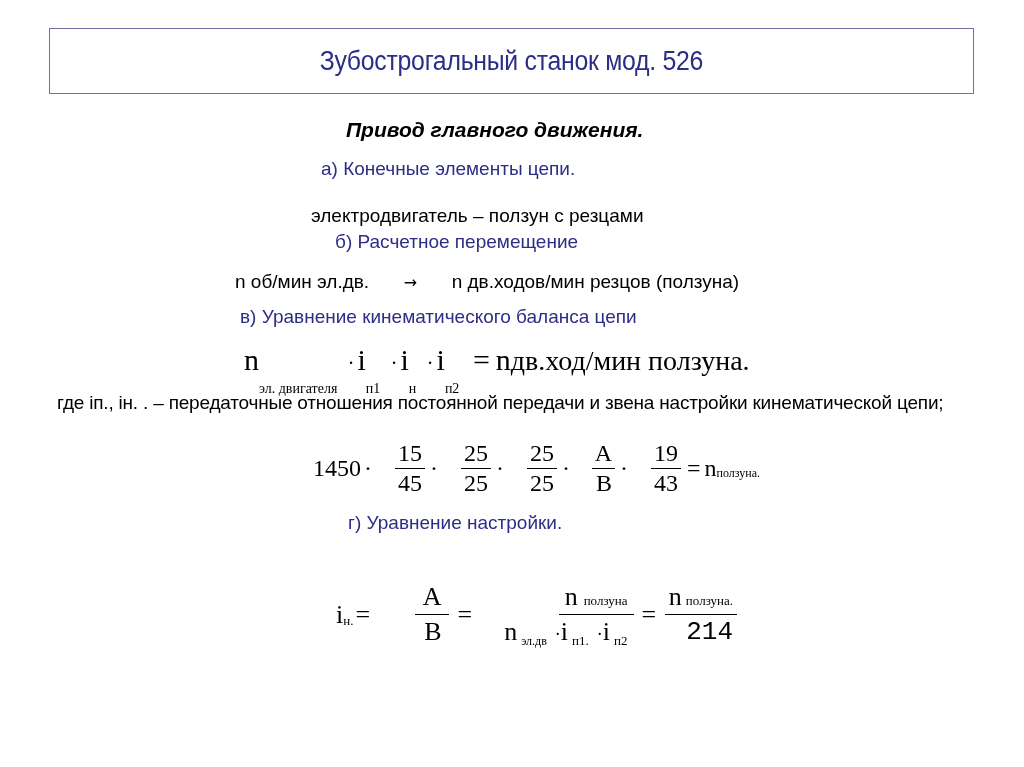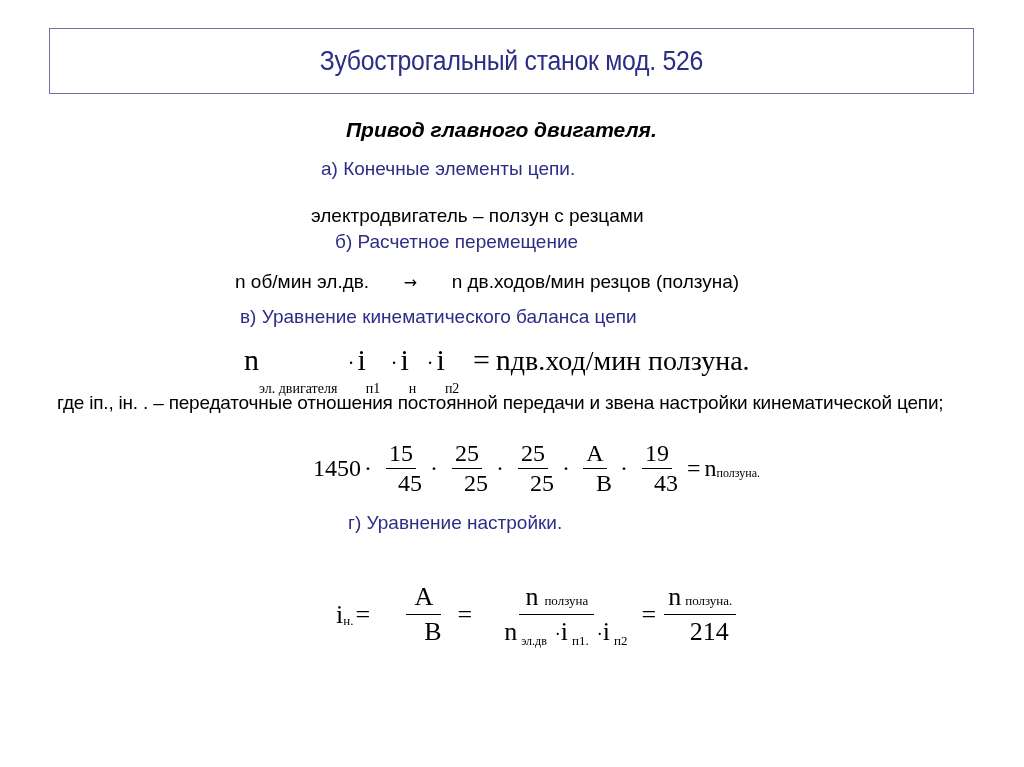--- a/index.html
+++ b/index.html
@@ -12,37 +12,37 @@
     position: absolute; left: 49px; top: 28px; width: 925px; height: 66px;
     border: 1.5px solid #6e6fa8; box-sizing: border-box;
     display: flex; align-items: center; justify-content: center;
   }
   .title-text { font-size: 27px; color: #2e2d86; letter-spacing: -0.3px; transform: scaleX(0.92); }
   .blue { color: #2e2d86; }
   .sans { font-family: "Liberation Sans", sans-serif; font-size: 19px; }
   .bold-it { font-weight: bold; font-style: italic; font-size: 21px; }
   .serif { font-family: "Liberation Serif", serif; }
   .sub { font-size: 13px; position: relative; top: 23px; }
-  .frac { display: inline-flex; flex-direction: column; align-items: center; vertical-align: middle; margin: 0 2px; }
+  .frac { display: inline-flex; flex-direction: column; align-items: flex-end; vertical-align: middle; margin: 0 2px; }
   .frac .num { padding: 0 3px 1px; border-bottom: 1.3px solid #000; }
   .frac .den { padding: 1px 3px 0; margin-left: 18px; }
   .para {
     position: absolute; left: 57px; top: 391px; width: 958px; font-size: 19px;
     line-height: 24px; text-align: justify; text-align-last: left; letter-spacing: -0.2px;
   }
   .dot { margin: 0 3px; }
 </style>
 </head>
 <body>
 
 <div class="title-box">
   <span class="title-text">Зубострогальный станок мод. 526</span>
 </div>
 
-<div class="abs bold-it" style="left:346px; top:118px;">Привод главного двигателя.</div>
+<div class="abs bold-it" style="left:346px; top:118px;">Привод главного движения.</div>
 
 <div class="abs sans blue" style="left:321px; top:158px;">а) Конечные элементы цепи.</div>
 <div class="abs sans" style="left:311px; top:205px;">электродвигатель – ползун с резцами</div>
 
 <div class="abs sans blue" style="left:335px; top:231px;">б) Расчетное перемещение</div>
 <div class="abs sans" style="left:211px; top:271px;margin-left:24px;">
   <span>n об/мин эл.дв.</span>
   <span style="display:inline-block; width:72px; text-align:center; font-family:'DejaVu Sans',sans-serif; font-size:16px;">→</span>
   <span>n дв.ходов/мин резцов (ползуна)</span>
 </div>
@@ -102,15 +102,15 @@
       <span class="den" style="padding:2px 8px 0;">B</span>
     </span>
   <span style="margin:0 6px;">=</span>
   <span class="frac">
     <span class="num" style="padding:0 6px 2px;"><span>n</span><span style="font-size:13px; margin-left:6px;">ползуна</span></span>
     <span class="den" style="padding:2px 6px 0;"><span>n</span><span class="sub" style="font-size:12px; top:5px; margin:0 8px 0 4px;">эл.дв</span><span style="font-size:18px;">·</span><span>i</span><span class="sub" style="font-size:13px; top:5px; margin:0 8px 0 4px;">п1.</span><span style="font-size:18px;">·</span><span>i</span><span class="sub" style="font-size:13px; top:5px; margin-left:4px;">п2</span></span>
   </span>
   <span style="margin:0 6px;">=</span>
   <span class="frac">
     <span class="num" style="padding:0 4px 2px;"><span>n</span><span style="font-size:13px; margin-left:4px;">ползуна.</span></span>
-    <span class="den" style="padding:2px 4px 0;">214</span>
+    <span class="den" style="padding:2px 4px 0;font-family:Liberation Mono, monospace;">214</span>
   </span>
 </div>
 
 </body></html>

